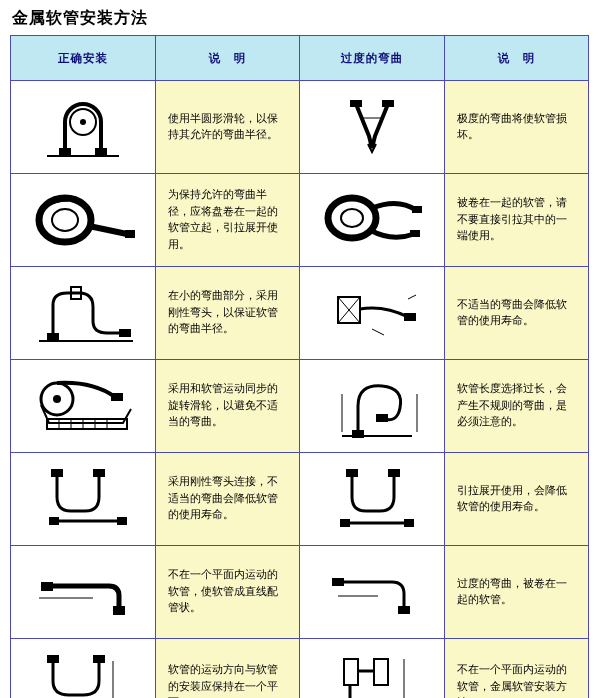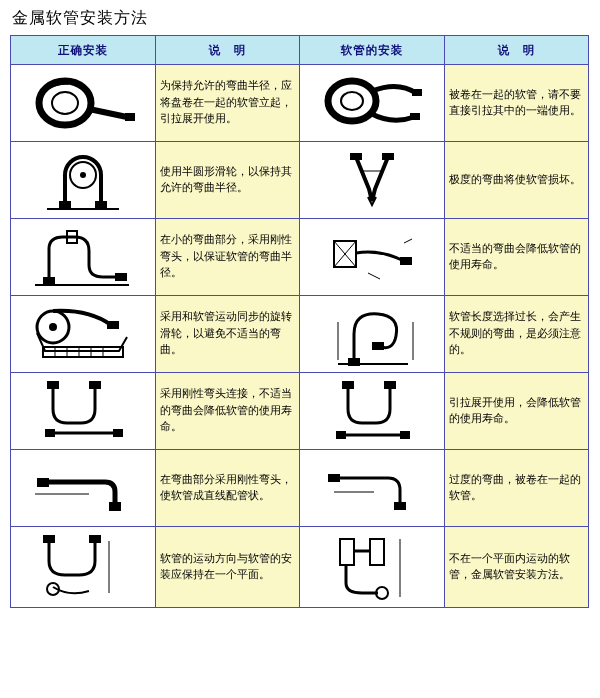--- a/index.html
+++ b/index.html
@@ -16,34 +16,34 @@
   }
   .page {
     width: 600px;
     height: 698px;
     position: relative;
     box-sizing: border-box;
     padding: 6px 10px 0 10px;
   }
   .title {
     font-size: 16px;
-    font-weight: normal;
+    font-weight: bold;
     letter-spacing: 1px;
     margin: 2px 0 6px 2px;
     color: #000;
   }
   table.main {
     border-collapse: collapse;
     width: 578px;
     table-layout: fixed;
     border: 1px solid #3b3b8f;
   }
   table.main td, table.main th {
     border: 1px solid #4a4ab0;
-    padding: 4px;
+    padding: 12px;
     vertical-align: middle;
   }
   thead th {
     background: #bfe8f2;
     color: #10107a;
     font-size: 11.5px;
     font-weight: bold;
     height: 20px;
     letter-spacing: 1px;
   }
@@ -78,25 +78,49 @@
     <colgroup>
       <col class="col-img">
         <col class="col-txt">
         <col class="col-img">
         <col class="col-txt">
     </colgroup>
     <thead>
       <tr>
         <th>正确安装</th>
         <th>说　明</th>
-        <th>软管的安装</th>
+        <th>过度的弯曲</th>
         <th>说　明</th>
       </tr>
     </thead>
     <tbody>
+
+      <tr class="row-h">
+        <td class="img">
+          <svg width="120" height="62" viewBox="0 0 120 62">
+            <path d="M42 56 L42 26 A18 18 0 0 1 78 26 L78 56" fill="none" stroke="#000" stroke-width="4"></path>
+            <circle cx="60" cy="26" r="13" fill="none" stroke="#000" stroke-width="2"></circle>
+            <circle cx="60" cy="26" r="3" fill="#000"></circle>
+            <rect x="36" y="52" width="12" height="8" fill="#000"></rect>
+            <rect x="72" y="52" width="12" height="8" fill="#000"></rect>
+            <line x1="24" y1="60" x2="96" y2="60" stroke="#000" stroke-width="2"></line>
+          </svg>
+        </td>
+        <td class="desc">使用半圆形滑轮，以保持其允许的弯曲半径。</td>
+        <td class="img">
+          <svg width="120" height="62" viewBox="0 0 120 62">
+            <path d="M44 8 L57 40 L60 52 L63 40 L76 8" fill="none" stroke="#000" stroke-width="4"></path>
+            <rect x="38" y="4" width="12" height="7" fill="#000"></rect>
+            <rect x="70" y="4" width="12" height="7" fill="#000"></rect>
+            <line x1="50" y1="22" x2="70" y2="22" stroke="#000" stroke-width="1"></line>
+            <path d="M56 48 L60 56 L64 48" fill="none" stroke="#000" stroke-width="2"></path>
+          </svg>
+        </td>
+        <td class="desc">极度的弯曲将使软管损坏。</td>
+      </tr>
 
       <tr class="row-h">
         <td class="img">
           <svg width="120" height="60" viewBox="0 0 120 60">
             <ellipse cx="42" cy="30" rx="26" ry="22" fill="none" stroke="#000" stroke-width="7"></ellipse>
             <ellipse cx="42" cy="30" rx="13" ry="11" fill="#fff" stroke="#000" stroke-width="2"></ellipse>
             <path d="M66 36 L104 44" stroke="#000" stroke-width="6" fill="none"></path>
             <rect x="102" y="40" width="10" height="8" fill="#000"></rect>
             <path d="M20 18 Q30 10 46 10" stroke="#000" stroke-width="3" fill="none"></path>
           </svg>
@@ -106,44 +130,20 @@
           <svg width="120" height="60" viewBox="0 0 120 60">
             <ellipse cx="40" cy="28" rx="24" ry="20" fill="none" stroke="#000" stroke-width="7"></ellipse>
             <ellipse cx="40" cy="28" rx="11" ry="9" fill="#fff" stroke="#000" stroke-width="2"></ellipse>
             <path d="M60 18 Q86 8 104 20" stroke="#000" stroke-width="5" fill="none"></path>
             <rect x="100" y="16" width="10" height="7" fill="#000"></rect>
             <path d="M58 40 Q80 52 102 44" stroke="#000" stroke-width="5" fill="none"></path>
             <rect x="98" y="40" width="10" height="7" fill="#000"></rect>
           </svg>
         </td>
         <td class="desc">被卷在一起的软管，请不要直接引拉其中的一端使用。</td>
-      </tr>
-
-      <tr class="row-h">
-        <td class="img">
-          <svg width="120" height="62" viewBox="0 0 120 62">
-            <path d="M42 56 L42 26 A18 18 0 0 1 78 26 L78 56" fill="none" stroke="#000" stroke-width="4"></path>
-            <circle cx="60" cy="26" r="13" fill="none" stroke="#000" stroke-width="2"></circle>
-            <circle cx="60" cy="26" r="3" fill="#000"></circle>
-            <rect x="36" y="52" width="12" height="8" fill="#000"></rect>
-            <rect x="72" y="52" width="12" height="8" fill="#000"></rect>
-            <line x1="24" y1="60" x2="96" y2="60" stroke="#000" stroke-width="2"></line>
-          </svg>
-        </td>
-        <td class="desc">使用半圆形滑轮，以保持其允许的弯曲半径。</td>
-        <td class="img">
-          <svg width="120" height="62" viewBox="0 0 120 62">
-            <path d="M44 8 L57 40 L60 52 L63 40 L76 8" fill="none" stroke="#000" stroke-width="4"></path>
-            <rect x="38" y="4" width="12" height="7" fill="#000"></rect>
-            <rect x="70" y="4" width="12" height="7" fill="#000"></rect>
-            <line x1="50" y1="22" x2="70" y2="22" stroke="#000" stroke-width="1"></line>
-            <path d="M56 48 L60 56 L64 48" fill="none" stroke="#000" stroke-width="2"></path>
-          </svg>
-        </td>
-        <td class="desc">极度的弯曲将使软管损坏。</td>
       </tr>
 
       <tr class="row-h">
         <td class="img">
           <svg width="128" height="64" viewBox="0 0 128 64">
             <path d="M30 56 L30 24 Q30 12 44 12 L56 12 Q70 12 70 26 L70 40 Q70 52 84 52 L100 52" fill="none" stroke="#000" stroke-width="3"></path>
             <rect x="24" y="52" width="12" height="8" fill="#000"></rect>
             <rect x="96" y="48" width="12" height="8" fill="#000"></rect>
             <rect x="48" y="6" width="10" height="12" fill="none" stroke="#000" stroke-width="2"></rect>
             <line x1="16" y1="60" x2="110" y2="60" stroke="#000" stroke-width="2"></line>
@@ -222,21 +222,21 @@
 
       <tr class="row-h">
         <td class="img">
           <svg width="128" height="60" viewBox="0 0 128 60">
             <path d="M24 24 L86 24 Q96 24 96 34 L96 46" fill="none" stroke="#000" stroke-width="5"></path>
             <rect x="18" y="20" width="12" height="9" fill="#000"></rect>
             <rect x="90" y="44" width="12" height="9" fill="#000"></rect>
             <line x1="16" y1="36" x2="70" y2="36" stroke="#000" stroke-width="1"></line>
           </svg>
         </td>
-        <td class="desc">在弯曲部分采用刚性弯头，使软管成直线配管状。</td>
+        <td class="desc">不在一个平面内运动的软管，使软管成直线配管状。</td>
         <td class="img">
           <svg width="128" height="60" viewBox="0 0 128 60">
             <path d="M26 20 L80 20 Q92 20 92 32 L92 46" fill="none" stroke="#000" stroke-width="3"></path>
             <rect x="20" y="16" width="12" height="8" fill="#000"></rect>
             <rect x="86" y="44" width="12" height="8" fill="#000"></rect>
             <line x1="26" y1="34" x2="66" y2="34" stroke="#000" stroke-width="1"></line>
           </svg>
         </td>
         <td class="desc">过度的弯曲，被卷在一起的软管。</td>
       </tr>

